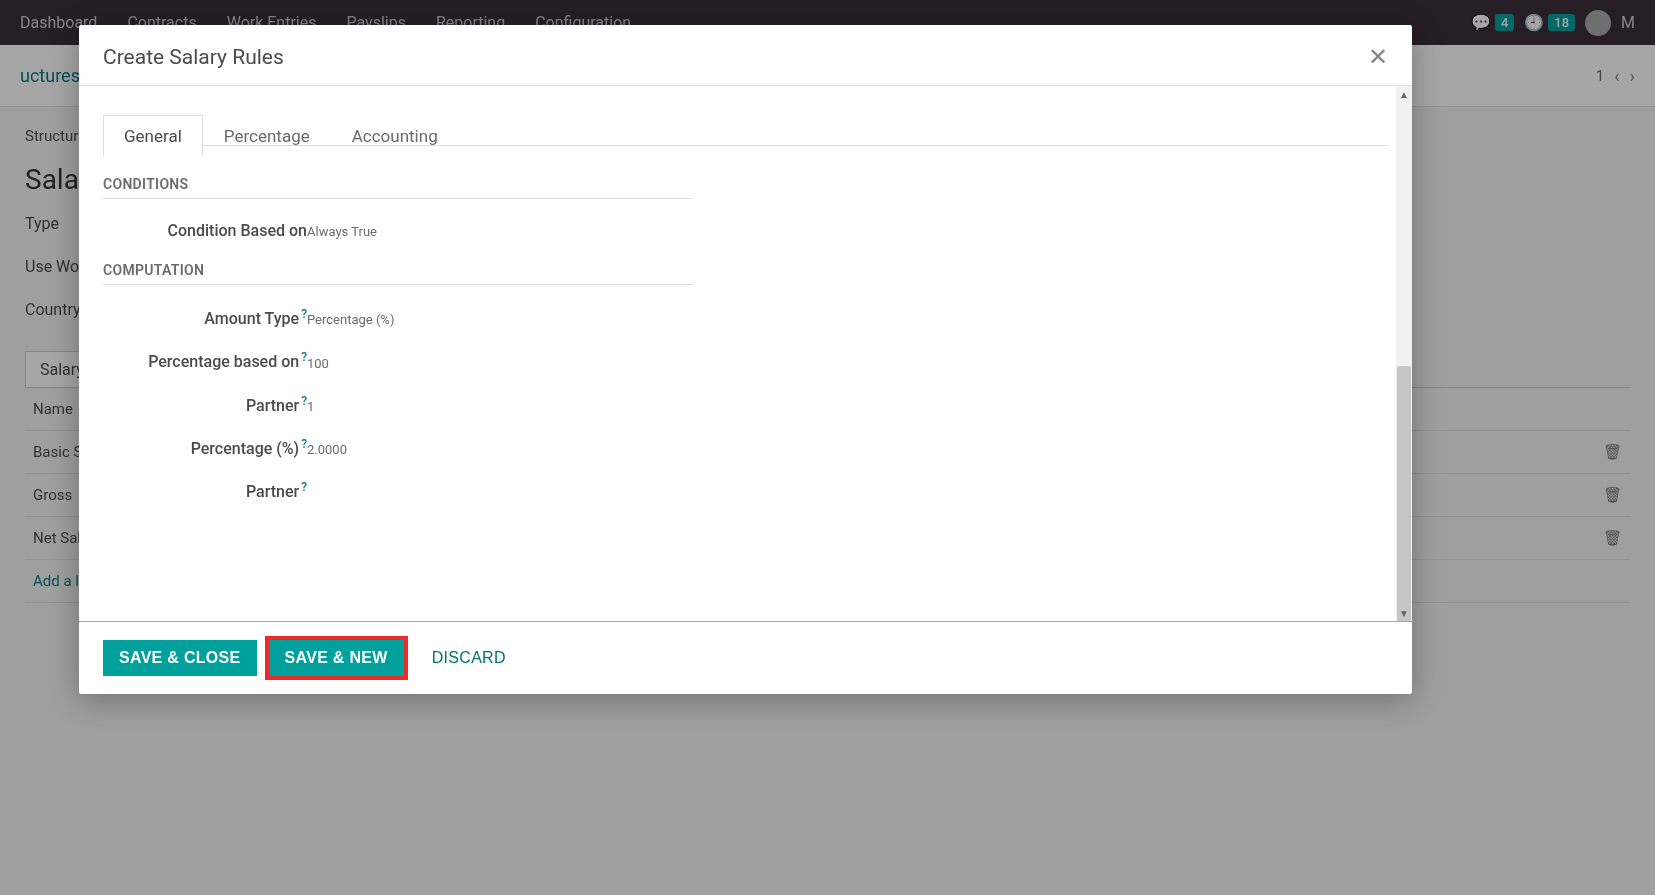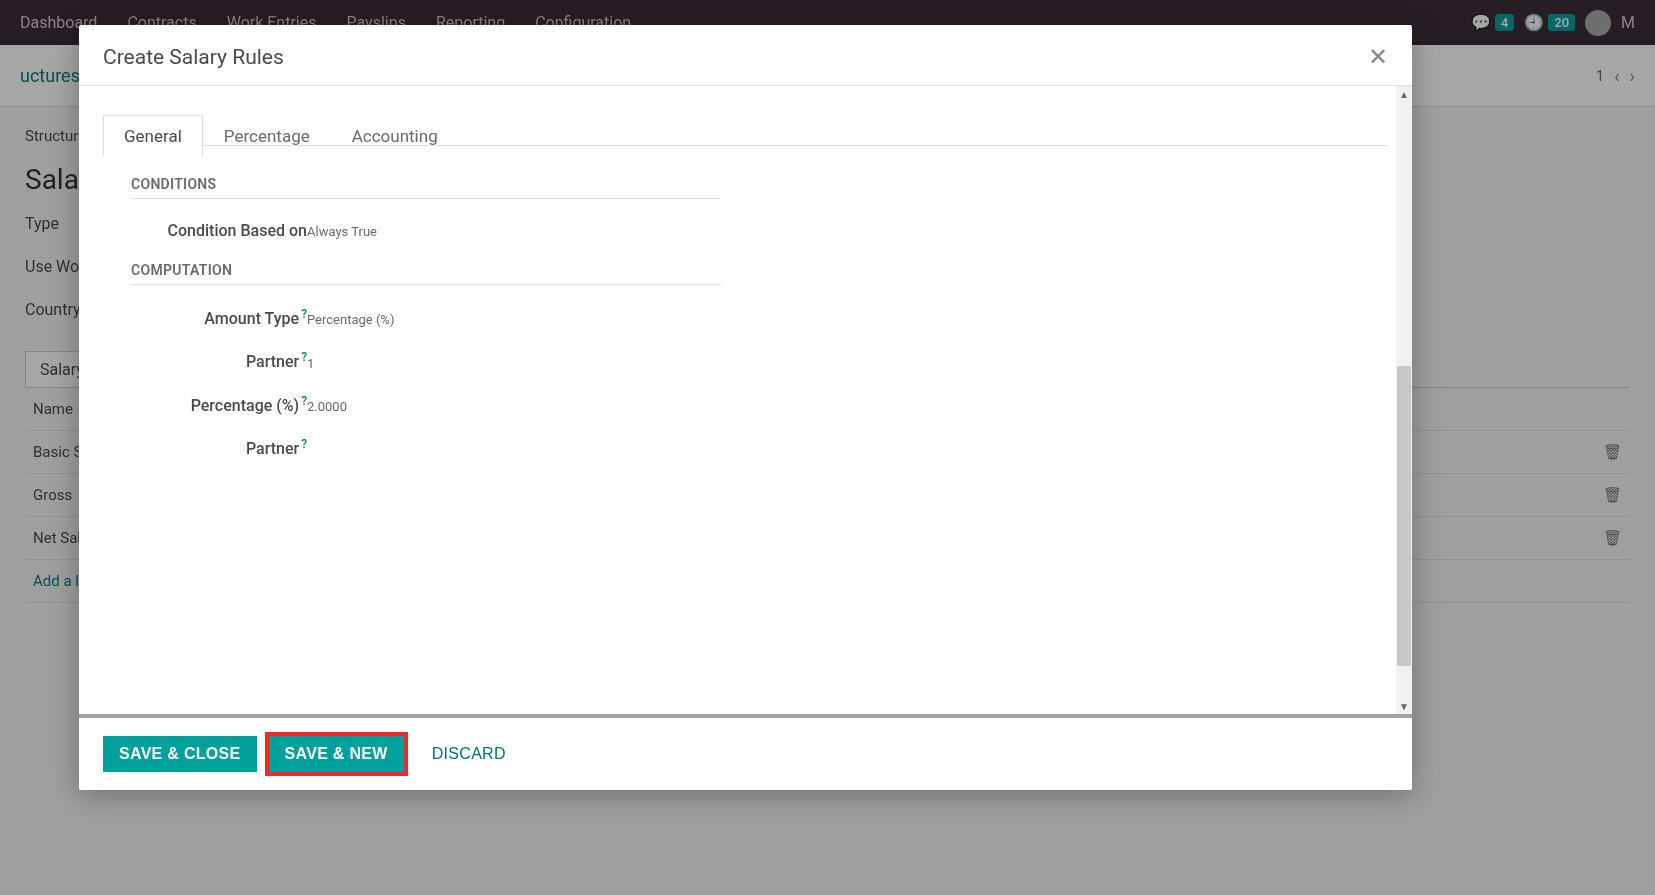--- a/index.html
+++ b/index.html
@@ -87,21 +87,21 @@
     top: 0; left: 0; right: 0; bottom: 0;
     background: rgba(0,0,0,0.35);
   }
 
   
   .modal {
     position: absolute;
     top: 25px;
     left: 79px;
     width: 1333px;
-    height: 765px;
+    height: 669px;
     background: #fff;
     border-radius: 2px;
     display: flex;
     flex-direction: column;
     box-shadow: 0 5px 30px rgba(0,0,0,0.3);
   }
   .modal-header {
     padding: 18px 24px 14px 24px;
     display: flex;
     align-items: center;
@@ -141,21 +141,20 @@
 
   .section-head {
     font-size: 14px;
     font-weight: 600;
     color: #6b6b6b;
     letter-spacing: 0.3px;
     border-bottom: 1px solid #ddd;
     padding-bottom: 6px;
     margin-bottom: 22px;
     width: 590px;
-    margin-left: 28px;
   }
 
   .field-row {
     display: flex;
     align-items: baseline;
     margin-bottom: 22px;
     width: 590px;
     text-align: right;
   }
   .field-label {
@@ -169,21 +168,21 @@
     font-size: 12px;
     vertical-align: super;
     margin-left: 2px;
   }
   .field-value {
     font-size: 13px;
     color: #6b6b6b;
   }
 
   .modal-footer {
-    border-top: 4px solid #a3a3a3;
+    border-top: 1px solid #a3a3a3;
     padding: 18px 24px;
     display: flex;
     gap: 12px;
     align-items: center;
   }
   .btn {
     padding: 9px 16px;
     font-size: 16px;
     font-weight: 600;
     border: none;
@@ -222,21 +221,21 @@
     <span class="nav-item">Reporting</span>
     <span class="nav-item">Configuration</span>
   </div>
   <div class="nav-right">
     <span class="badge-msg">
       <span>💬</span>
       <span class="badge-num">4</span>
     </span>
     <span class="badge-clock">
       <span>🕘</span>
-      <span class="badge-num">20</span>
+      <span class="badge-num">18</span>
     </span>
     <span class="avatar"></span>
     <span style="color:#d4c9d1;">M</span>
   </div>
 </div>
 
 <div class="bg-bar">
   <span style="color:#017e84;">uctures</span>
   <div class="bg-pager">
     <span>1</span>
@@ -298,20 +297,26 @@
 
     <div class="section-head" style="margin-top:10px;">COMPUTATION</div>
 
     <div class="field-row">
       <div class="field-label">
         <span>Amount Type</span><span class="q">?</span>
       </div>
       <div class="field-value">Percentage (%)</div>
     </div>
 
+    <div class="field-row">
+      <div class="field-label">
+        <span>Percentage based on</span><span class="q">?</span>
+      </div>
+      <div class="field-value">100</div>
+    </div>
 
     <div class="field-row">
       <div class="field-label">
         <span>Partner</span><span class="q">?</span>
       </div>
       <div class="field-value">1</div>
     </div>
 
     <div class="field-row">
       <div class="field-label">

